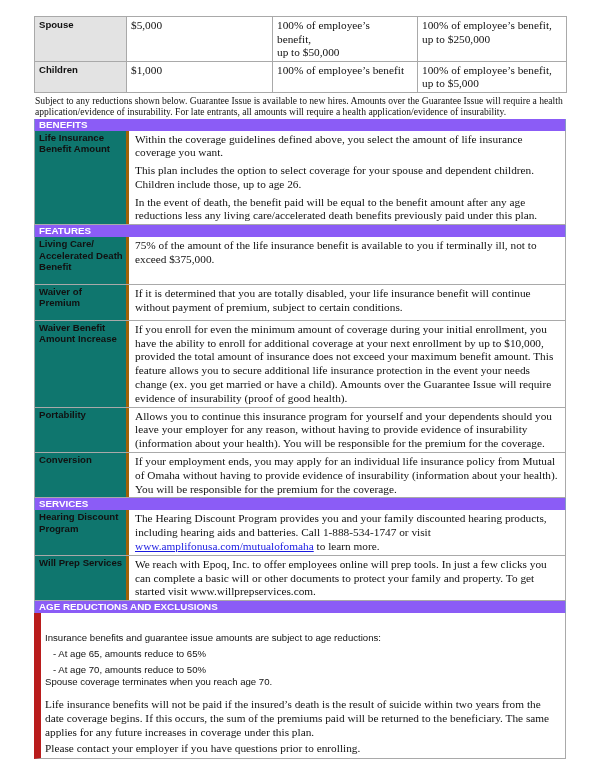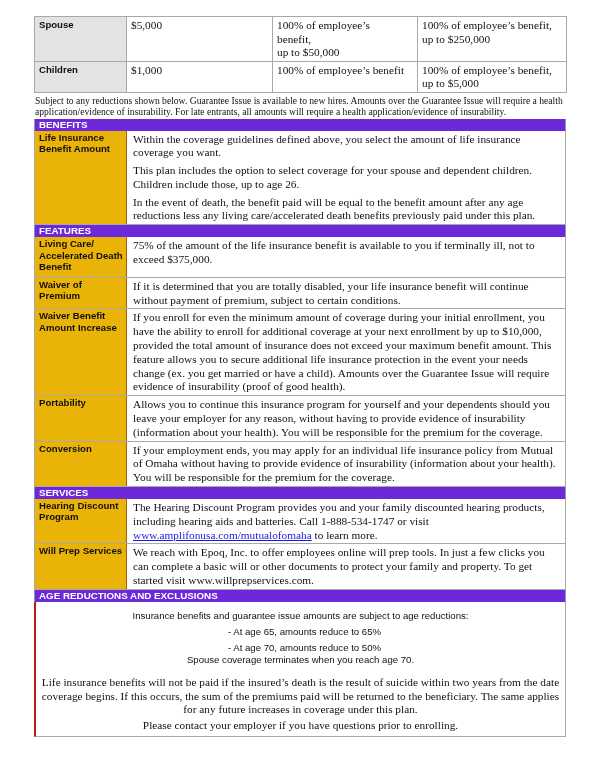--- a/index.html
+++ b/index.html
@@ -3,28 +3,28 @@
 <meta charset="utf-8">
 <style>
   html, body { margin:0; padding:0; background:#ffffff; }
   body { width:600px; height:776px; position:relative; overflow:hidden; }
   .page { position:absolute; left:34px; top:16px; width:532px; }
   table { border-collapse:collapse; width:532px; table-layout:fixed; }
   td { vertical-align:top; padding:0; }
   .cov td { border:1px solid #a9a9a9; font-family:"Liberation Serif", serif; font-size:11.3px; line-height:13.5px; color:#111; padding:2px 3px 1px 4px; }
   .cov td.lbl { background:#e3e3e3; font-family:"Liberation Sans", sans-serif; font-weight:bold; font-size:9.6px; padding:1px 3px 0 4px; }
   .note { font-family:"Liberation Serif", serif; font-size:9.6px; line-height:11.5px; color:#111; padding:2px 1px 1px 1px; }
-  .sec-head { background:#6d28d9; color:#ffffff; font-family:"Liberation Sans", sans-serif; font-weight:bold; font-size:9.8px; line-height:12px; padding:0 4px; height:12px; border-left:1px solid #8597c7; border-right:1px solid #8597c7; }
+  .sec-head { background:#8b5cf6; color:#ffffff; font-family:"Liberation Sans", sans-serif; font-weight:bold; font-size:9.8px; line-height:12px; padding:0 4px; height:12px; border-left:1px solid #8597c7; border-right:1px solid #8597c7; }
   .row { display:flex; border-left:1px solid #a9a9a9; border-right:1px solid #a9a9a9; border-bottom:1px solid #a9a9a9; }
-  .row .lbl { width:84px; flex:0 0 84px; background:#eab308; font-family:"Liberation Sans", sans-serif; font-weight:bold; font-size:9.6px; line-height:11.5px; color:#111; padding:1px 3px 4px 4px; border-right:1px solid #a16207; }
+  .row .lbl { width:84px; flex:0 0 84px; background:#0f766e; font-family:"Liberation Sans", sans-serif; font-weight:bold; font-size:9.6px; line-height:11.5px; color:#111; padding:1px 3px 11px 4px; border-right:3px solid #a16207; }
   .row .val { flex:1; font-family:"Liberation Serif", serif; font-size:11.3px; line-height:13.8px; color:#111; padding:2px 4px 1px 6px; }
   .row .val p { margin:0 0 4px 0; }
   .row .val p:last-child { margin-bottom:0; }
   a.link { color:#1a1ae0; text-decoration:underline;text-align:center; }
-  .age { border-left:2px solid #b91c1c; border-right:1px solid #a9a9a9; border-bottom:1px solid #a9a9a9; padding:8px 4px 3px 4px;text-align:center; }
+  .age { border-left:7px solid #b91c1c; border-right:1px solid #a9a9a9; border-bottom:1px solid #a9a9a9; padding:19px 4px 3px 4px; }
   .age .s { font-family:"Liberation Sans", sans-serif; font-size:9.6px; line-height:12px; color:#111; margin:0; }
   .age .bul { padding-left:8px; margin-top:4px; }
   .age .sp { }
   .age .serif-p { font-family:"Liberation Serif", serif; font-size:11.3px; line-height:13.8px; color:#111; margin:10px 0 0 0; }
   .age .serif-p.last { margin-top:2px; }
 </style>
 </head>
 <body>
 
 <div class="page">

